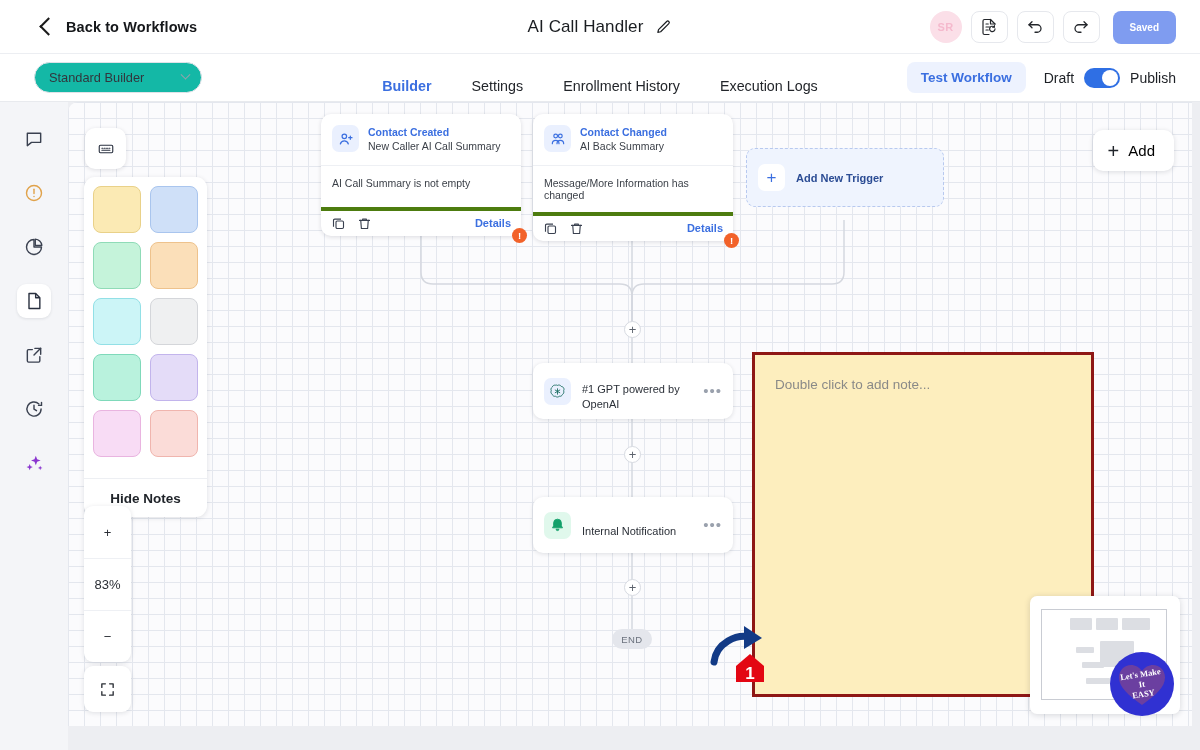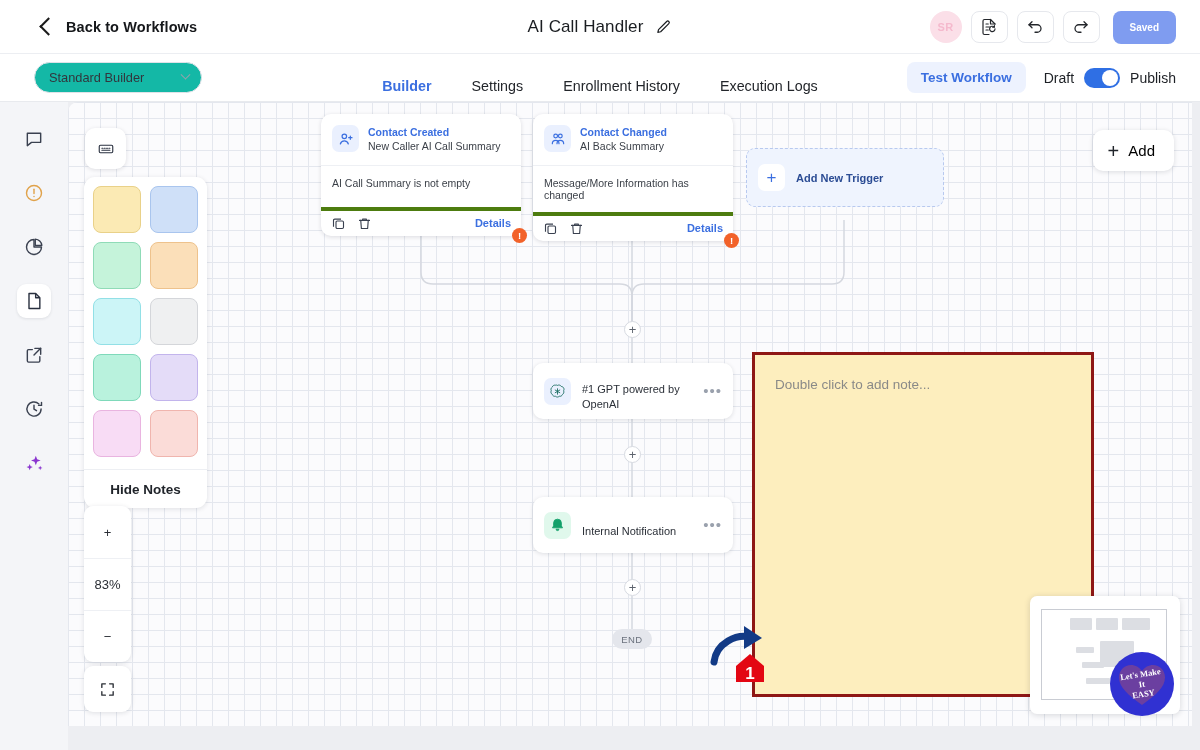--- a/index.html
+++ b/index.html
@@ -161,21 +161,21 @@
     box-shadow: 0 1px 5px rgba(20,25,40,.12);
     z-index: 8;
   }
   .swatches {
     display: grid; grid-template-columns: 1fr 1fr; gap: 9px;
   }
   .swatch {
     width: 48px; height: 47px; border-radius: 8px; cursor: pointer;
   }
   .hide-notes {
-    margin: 12px -9px 0; height: 39px;
+    margin: 21px -9px 0; height: 39px;
     border-top: 1px solid #edeff3;
     display: flex; align-items: center; justify-content: center;
     font-size: 13.5px; font-weight: 700; color: #20242a; cursor: pointer;
   }
 
   
   .zoomctl {
     position: absolute; left: 84px; top: 506px;
     width: 47px; background: #fff; border-radius: 9px;
     box-shadow: 0 1px 5px rgba(20,25,40,.12); z-index: 8;

